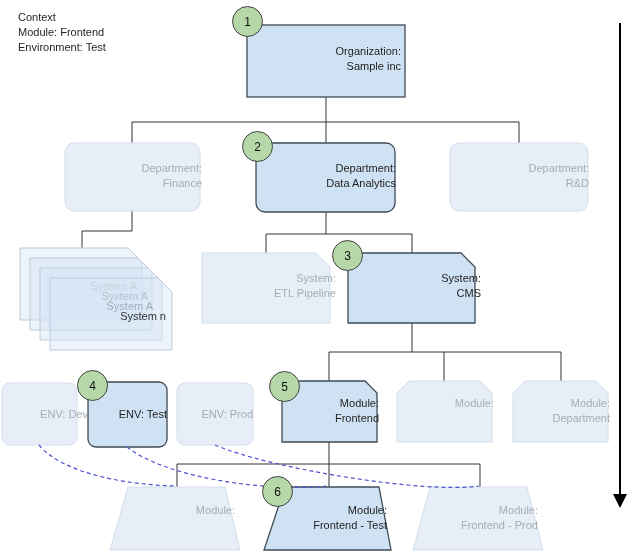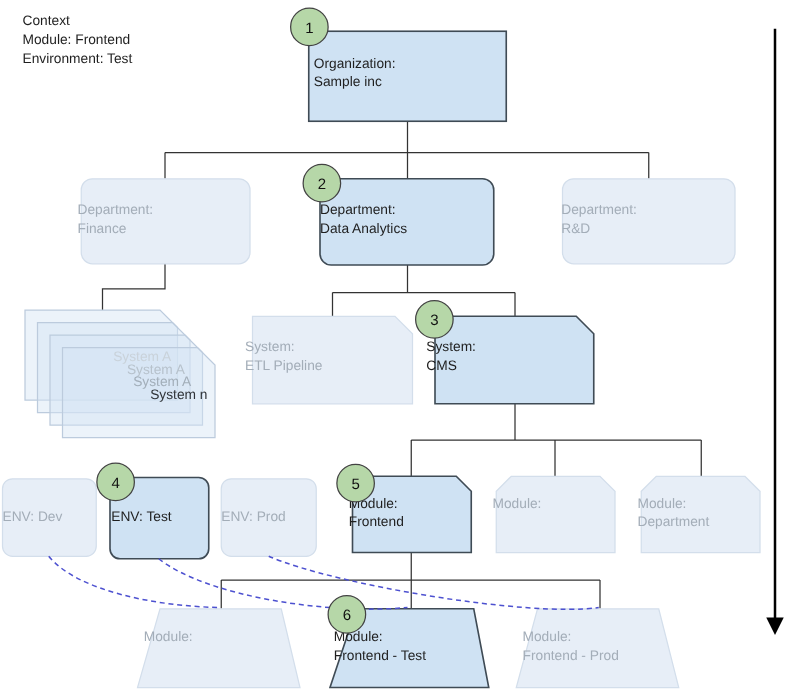--- a/index.html
+++ b/index.html
@@ -1,19 +1,19 @@
 <!DOCTYPE html>
 <html><head>
 <meta charset="utf-8">
 <style>
   html,body{margin:0;padding:0;background:#ffffff;}
   #stage{position:relative;width:641px;height:559px;background:#ffffff;overflow:hidden;
          font-family:"Liberation Sans", sans-serif;}
   #diagram-svg{position:absolute;left:0;top:0;z-index:1;}
-  .label{position:absolute;z-index:2;text-align:left;font-size:11px;line-height:15px;
+  .label{position:absolute;z-index:2;text-align:right;font-size:11px;line-height:15px;
          color:#1f1f1f;pointer-events:none;}
   .label span{display:block;}
   .faded{color:#a3adb8;}
   .context{position:absolute;left:18px;top:10px;z-index:2;font-size:11px;line-height:15px;
            color:#1f1f1f;text-align:left;}
   .context span{display:block;}
   .badge{position:absolute;z-index:3;width:31px;height:31px;box-sizing:border-box;
          border:1.5px solid #434343;border-radius:50%;background:#b6d7a8;
          display:flex;align-items:center;justify-content:center;
          font-size:12px;color:#111111;}
@@ -101,21 +101,21 @@
 
   <div class="label faded" style="left:196px;top:271px;width:140px">
     <span>System:</span>
     <span>ETL Pipeline</span>
   </div>
   <div class="label" style="left:341px;top:271px;width:140px">
     <span>System:</span>
     <span>CMS</span>
   </div>
 
-  <div class="label faded" style="left:2px;top:407px;width:76px">
+  <div class="label faded" style="left:12px;top:407px;width:76px">
     <span>ENV: Dev</span>
   </div>
   <div class="label" style="left:89px;top:407px;width:78px">
     <span>ENV: Test</span>
   </div>
   <div class="label faded" style="left:177px;top:407px;width:76px">
     <span>ENV: Prod</span>
   </div>
 
   <div class="label" style="left:279px;top:396px;width:100px">

